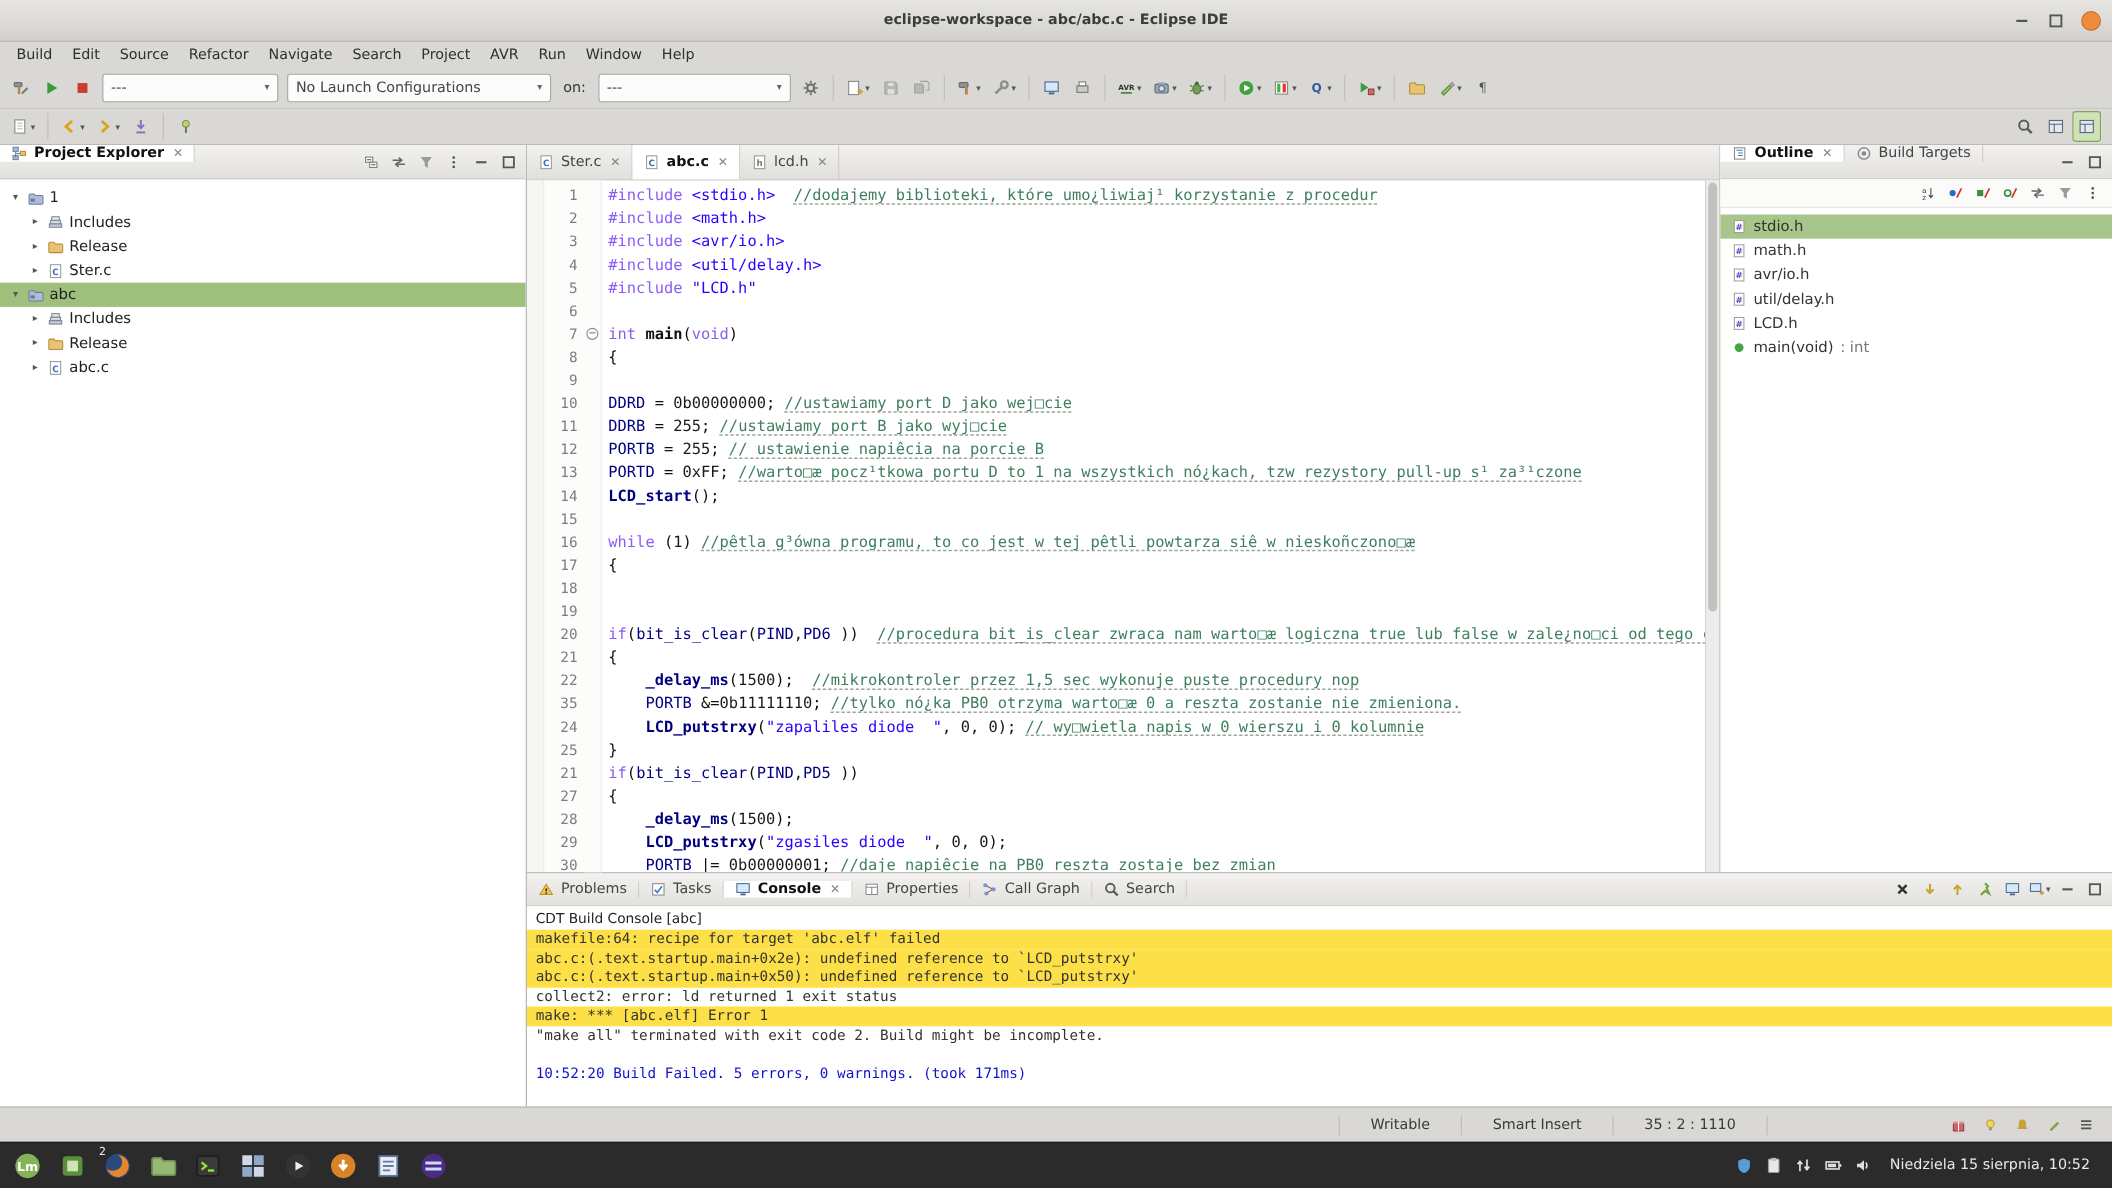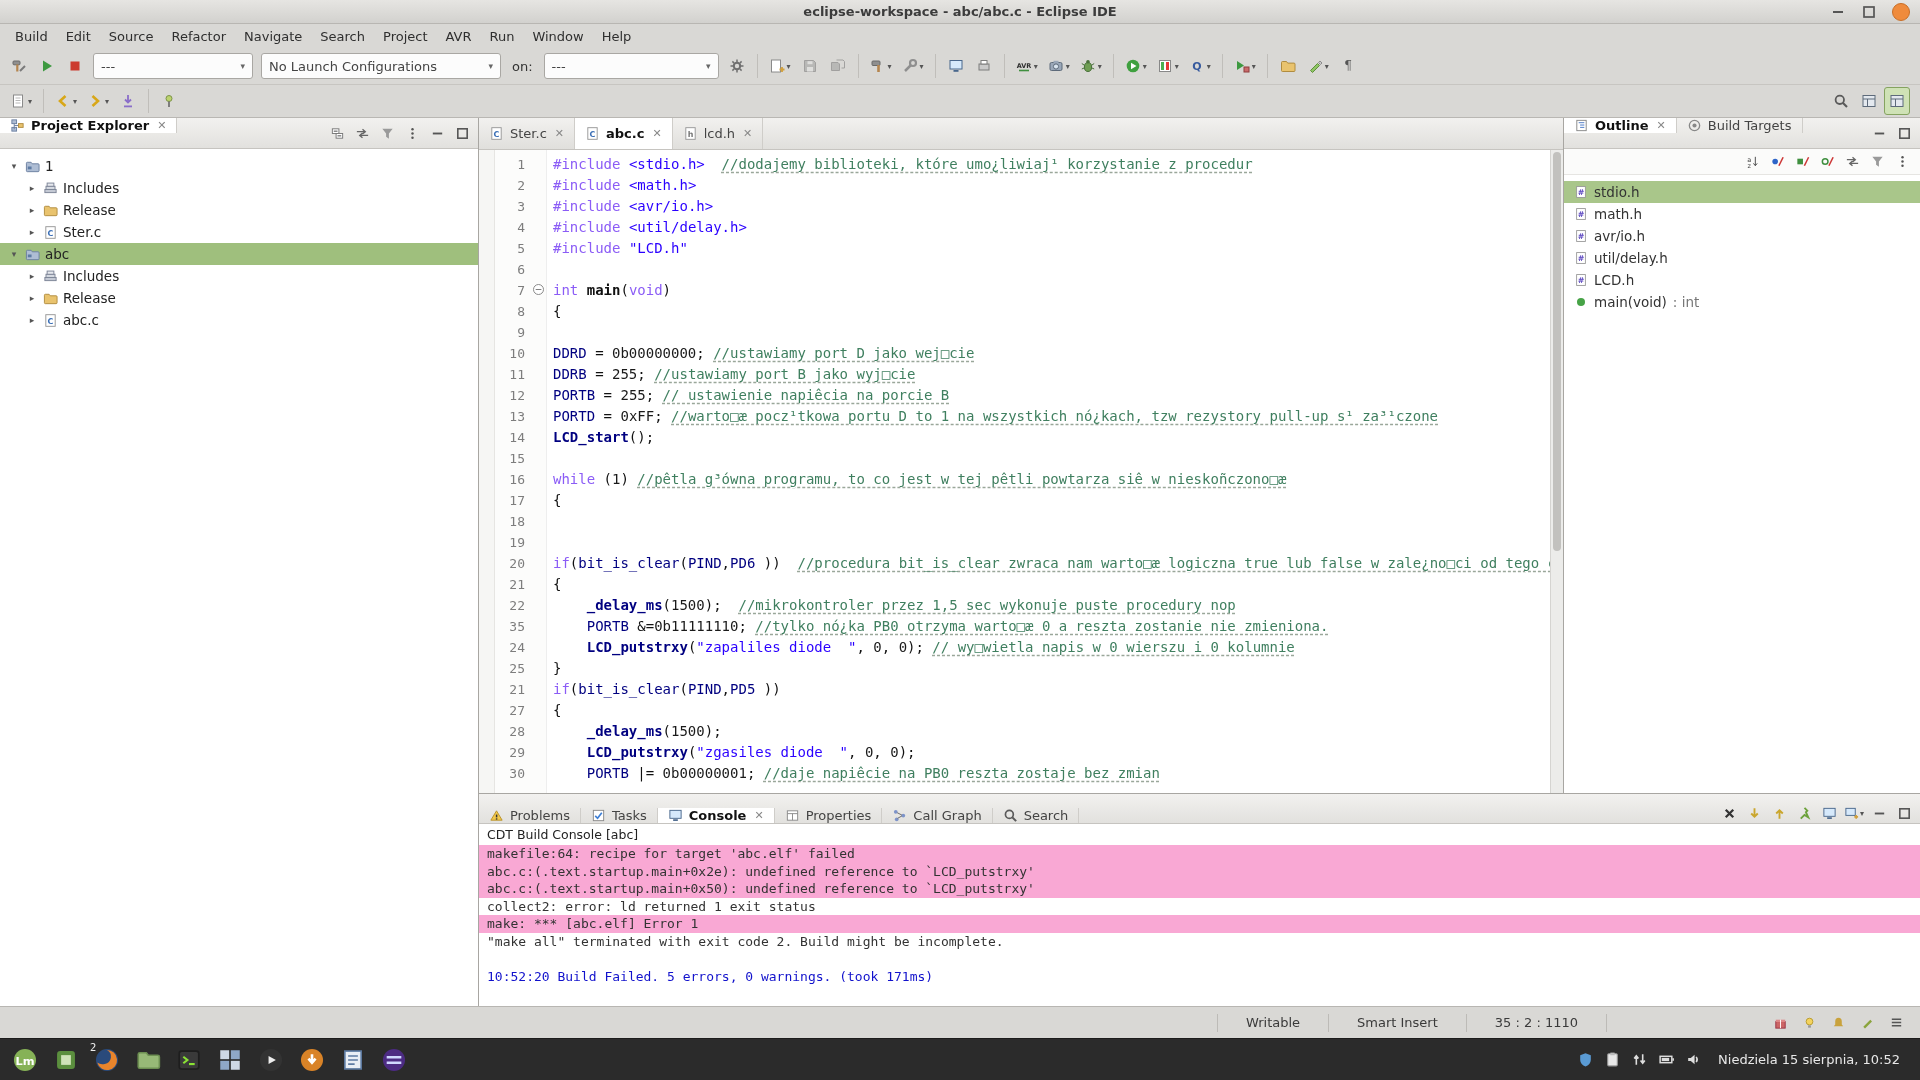--- a/index.html
+++ b/index.html
@@ -3,21 +3,21 @@
 <meta charset="utf-8">
 <style>
   *{box-sizing:border-box;margin:0;padding:0}
   html,body{width:1920px;height:1080px;overflow:hidden}
   body{font-family:"DejaVu Sans","Liberation Sans",sans-serif;font-size:13px;color:#333}
   #screen{width:1920px;height:1080px;display:flex;flex-direction:column;background:#d9d8d5}
   .flexspacer{flex:1}
   .ic{display:inline-flex;align-items:center;justify-content:center;flex:0 0 auto}
 
   
-  #titlebar{height:24px;position:relative;display:flex;align-items:center;justify-content:center;
+  #titlebar{height:38px;position:relative;display:flex;align-items:center;justify-content:center;
     background:linear-gradient(#e6e5e2,#d2d1ce);border-bottom:1px solid #b8b6b2}
   #title{font-weight:bold;font-size:13px;color:#3c3c3c}
   #wincontrols{position:absolute;right:10px;top:0;bottom:0;display:flex;align-items:center;gap:15px}
   .closecircle{width:18px;height:18px;border-radius:50%;background:#ef8b3c;border:1px solid #c96f27}
 
   
   #menubar{height:24px;display:flex;align-items:center;padding-left:6px;background:#d9d8d5}
   .menuitem{padding:3px 9px;border-radius:3px;color:#2f2f2f;font-size:13px;cursor:default}
 
   
@@ -83,25 +83,25 @@
   
   #outline{width:356px;background:#fff;display:flex;flex-direction:column}
   #outline-toolbar{height:26px;background:#fbfbfa;border-bottom:1px solid #e6e5e2;display:flex;align-items:center;justify-content:flex-end;gap:5px;padding-right:8px}
   #outline-list{flex:1;padding-top:6px;font-size:13.5px}
   .orow{height:22px;display:flex;align-items:center;gap:6px;padding-left:10px}
   .orow.selected{background:#a9c68a}
   .orow .sfx{color:#777}
 
   
   #console{height:213px;border-top:1px solid #a8a6a2;background:#fff;display:flex;flex-direction:column}
-  #console-tabbar{height:30px;background:linear-gradient(#f2f1ef,#e2e1de);border-bottom:1px solid #c6c4c0;display:flex;align-items:flex-end}
+  #console-tabbar{height:30px;background:linear-gradient(#f2f1ef,#e2e1de);border-bottom:1px solid #c6c4c0;display:flex;align-items:center}
   #console-caption{height:21px;padding:3px 8px;font-size:12.5px;color:#222;background:#fff}
   #console-output{flex:1;overflow:hidden;padding:0 8px;font-family:"DejaVu Sans Mono","Liberation Mono",monospace;font-size:13px;line-height:17.5px}
   .conline{display:block;white-space:pre;min-height:17.5px}
-  .conline.err{background:#f9a8d4;margin:0 -8px;padding:0 8px}
+  .conline.err{background:#fde047;margin:0 -8px;padding:0 8px}
   .conline.info{color:#1212cc}
 
   
   #statusbar{height:32px;background:#d9d8d5;border-top:1px solid #b8b6b2;display:flex;align-items:center;font-size:13px;color:#3a3a3a}
   .sb-cell{padding:0 28px;border-left:1px solid #bdbbb7;height:18px;display:flex;align-items:center}
   .sb-gap{width:150px;border-left:1px solid #bdbbb7;height:18px}
   #sb-icons{display:flex;align-items:center;gap:9px;padding:0 14px}
 
   
   #taskbar{height:42px;background:#2b2b2b;border-top:1px solid #1c1c1c;display:flex;align-items:center;padding:0 6px;gap:4px}

